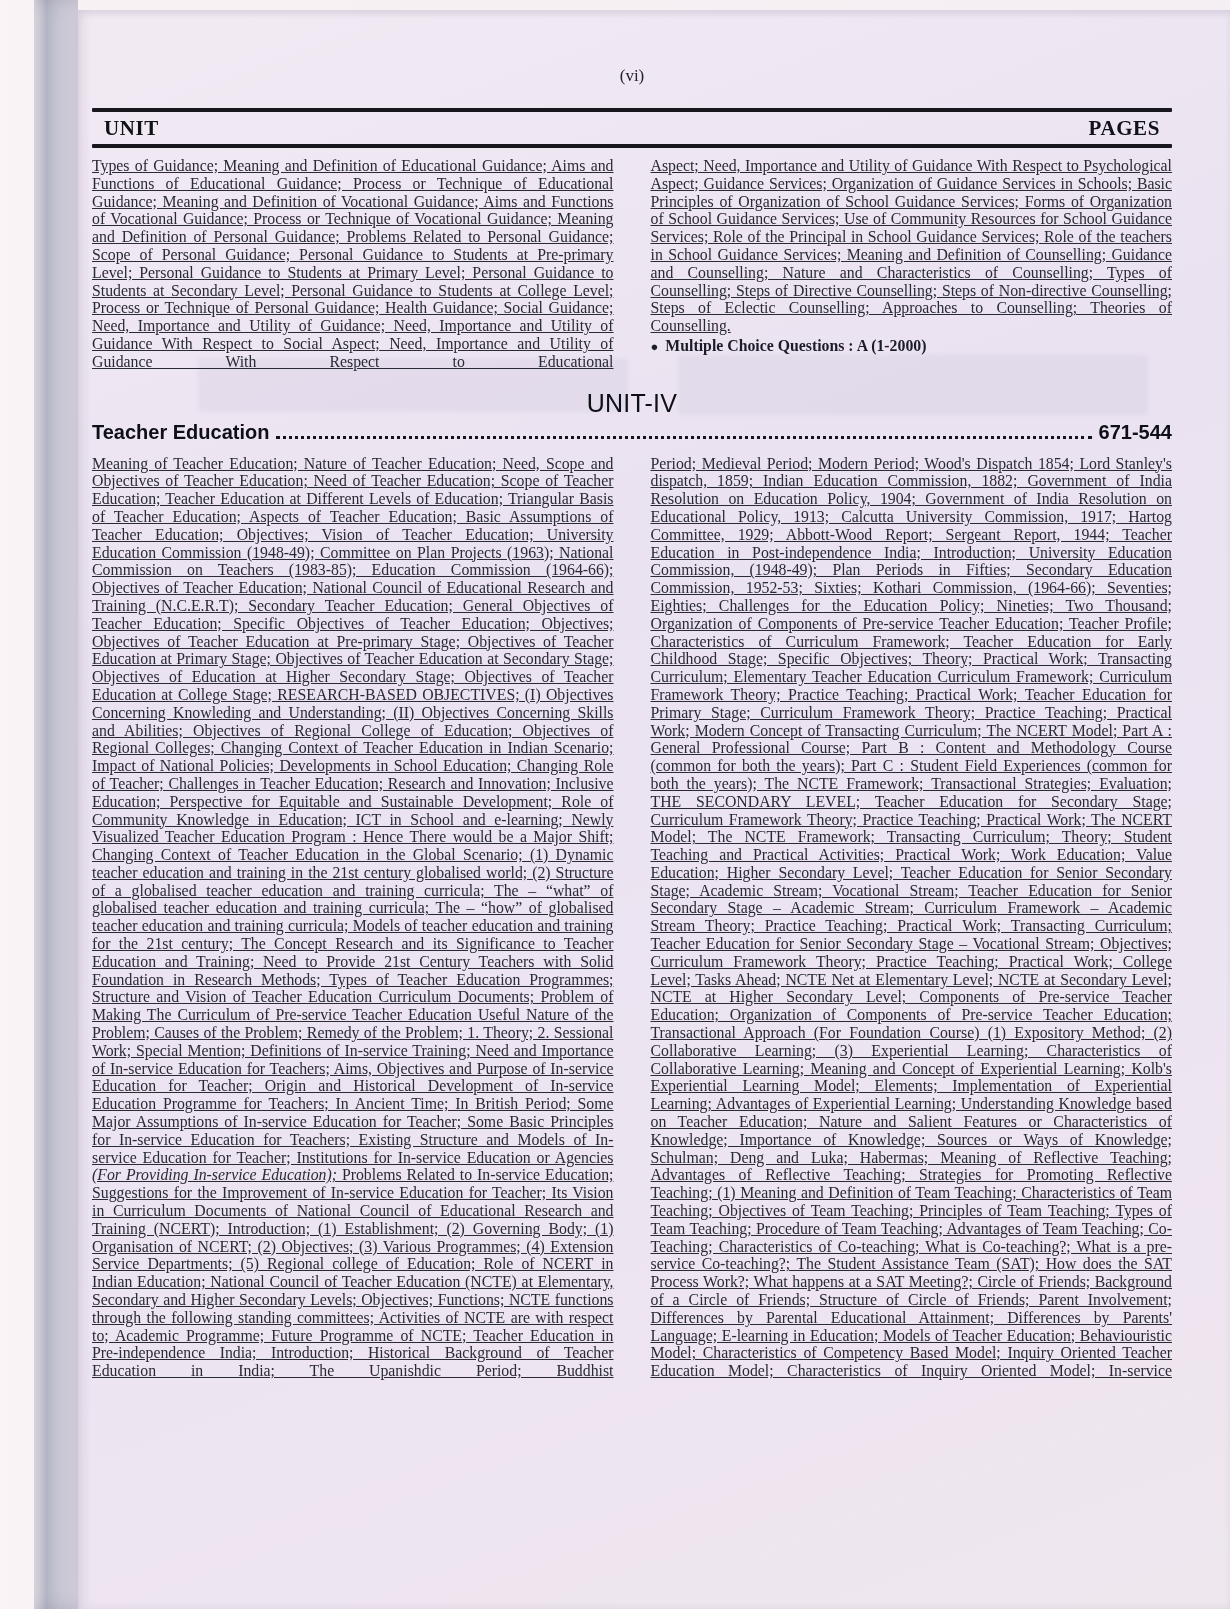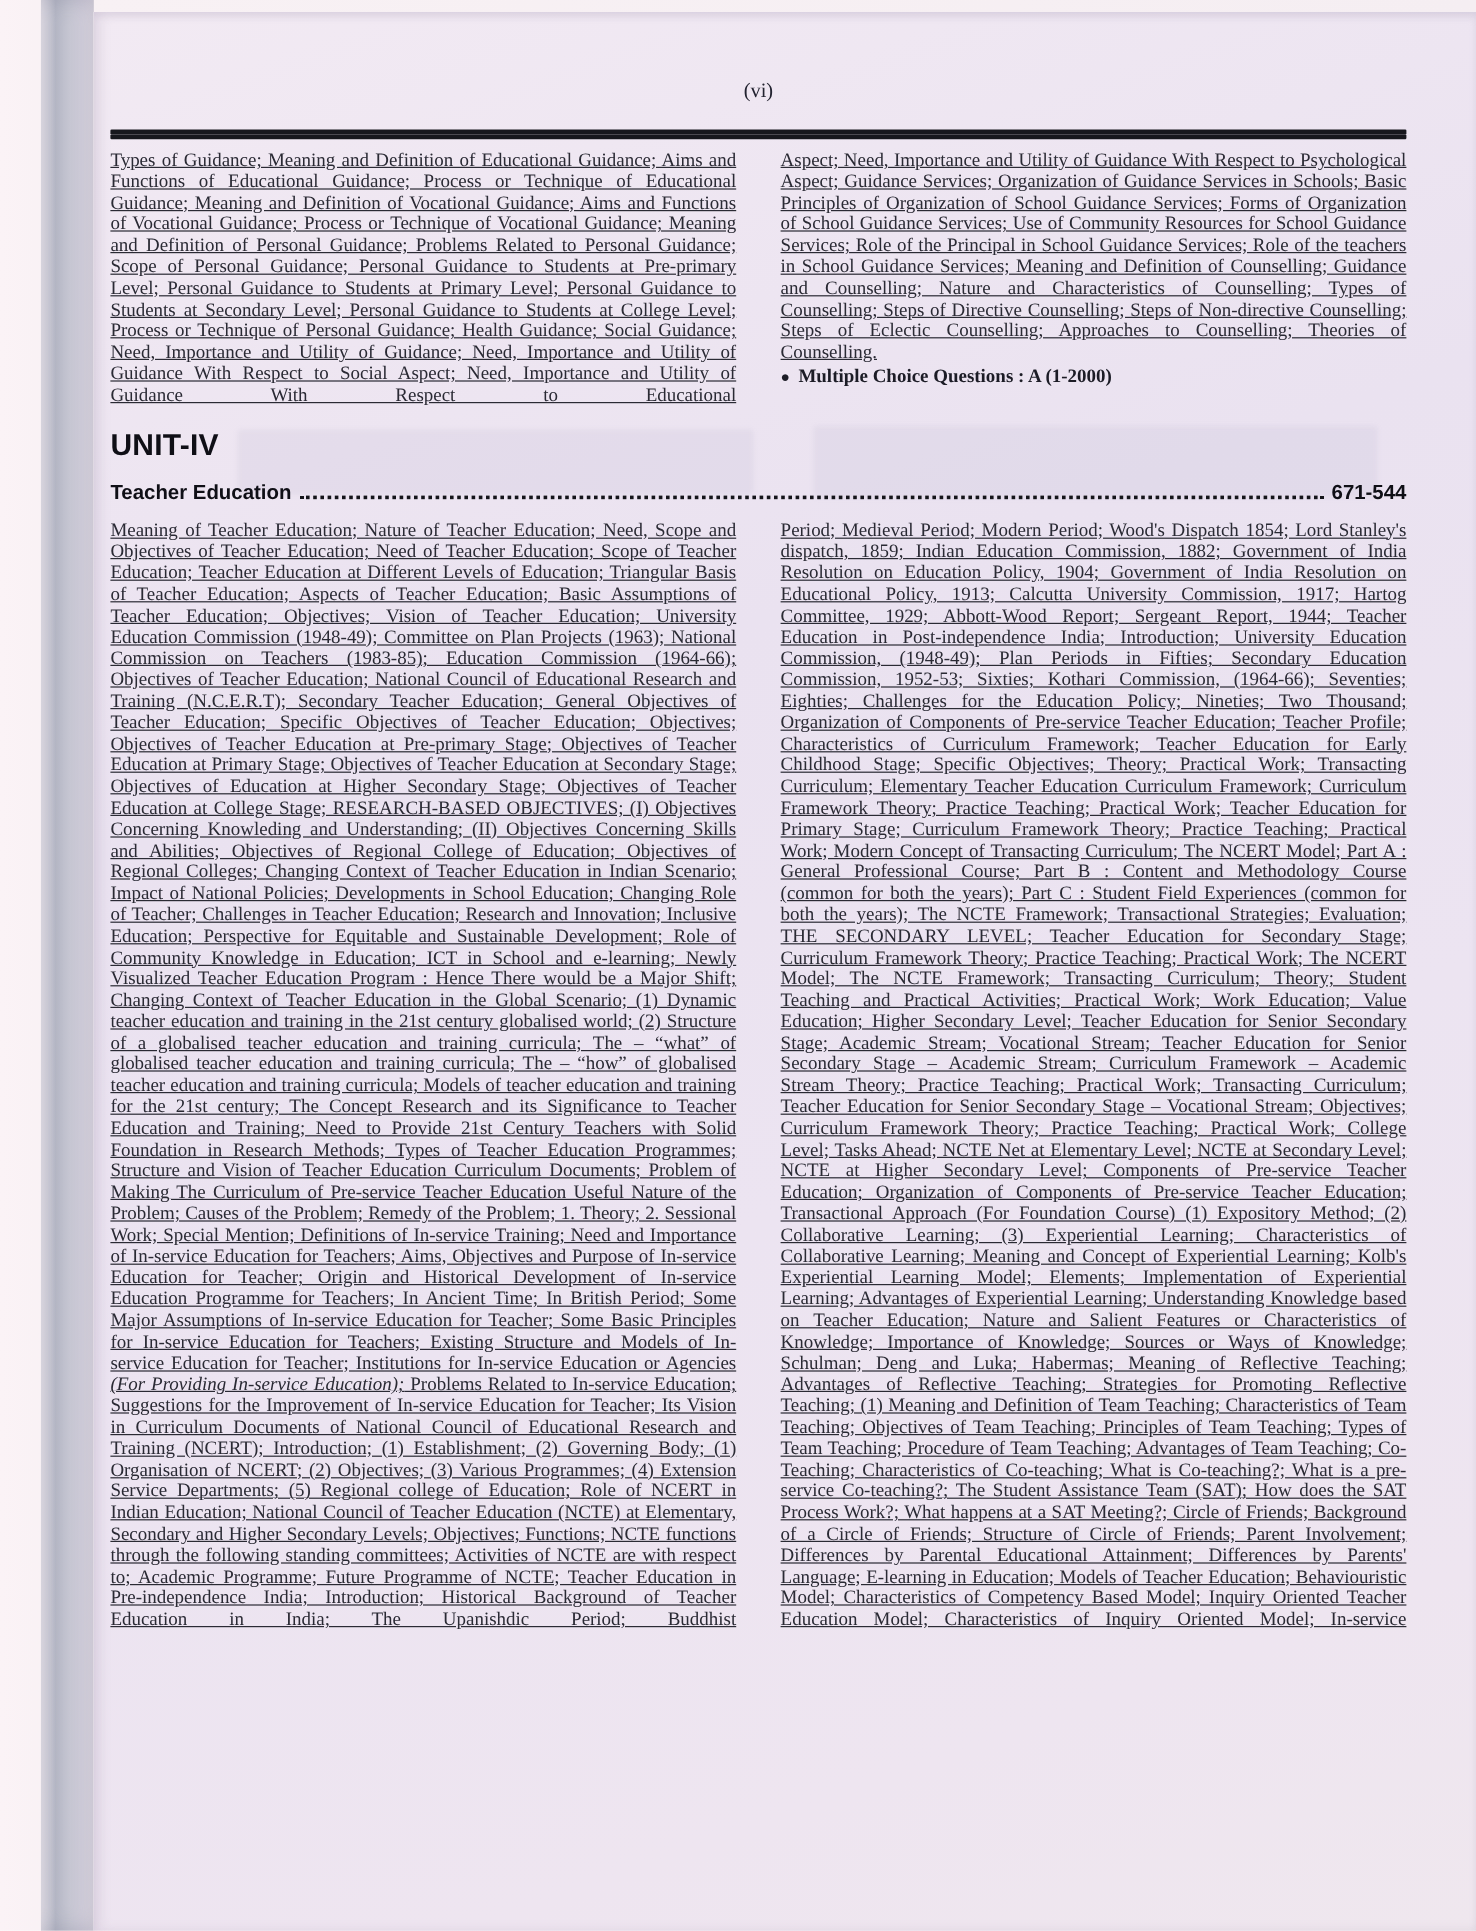--- a/index.html
+++ b/index.html
@@ -78,35 +78,35 @@
     gap: 7px;
     margin-top: 2px;
     font-weight: bold;
     font-size: 15.8px;
     line-height: 18px;
     color: #1c1c26;
   }
   .mcq-bullet { font-size: 13px; }
   .unit-heading {
     margin-top: 18px;
-    text-align: left;
+    text-align: center;
     font-family: "Liberation Sans", sans-serif;
-    font-weight: bold;
+    font-weight: normal;
     font-size: 25px;
     line-height: 28px;
     letter-spacing: 0.2px;
     color: #0f0f16;
   }
   .entry-line {
     display: flex;
     align-items: baseline;
-    margin-top: 12px;
+    margin-top: 1px;
     font-family: "Liberation Sans", sans-serif;
     font-weight: bold;
-    font-size: 17px;
+    font-size: 20px;
     line-height: 28px;
     color: #0f0f16;
   }
   .entry-leader {
     flex: 1;
     border-bottom: 3.4px dotted #14141a;
     margin: 0 7px 5px 7px;
     min-width: 40px;
   }
   
@@ -126,20 +126,24 @@
 <div class="page">
 
   <div class="ghost" style="left:120px; top:348px; width:430px; height:54px;"></div>
   <div class="ghost" style="left:600px; top:345px; width:470px; height:60px;"></div>
 
   <div class="content">
 
     <div class="page-number">(vi)</div>
 
     <div class="rule"></div>
+    <div class="header-row">
+      <span>UNIT</span>
+      <span>PAGES</span>
+    </div>
     <div class="rule"></div>
 
     <div class="cols">
       <div class="col">
         <p class="body-text fill-last">Types of Guidance; Meaning and Definition of Educational Guidance; Aims and Functions of Educational Guidance; Process or Technique of Educational Guidance; Meaning and Definition of Vocational Guidance; Aims and Functions of Vocational Guidance; Process or Technique of Vocational Guidance; Meaning and Definition of Personal Guidance; Problems Related to Personal Guidance; Scope of Personal Guidance; Personal Guidance to Students at Pre-primary Level; Personal Guidance to Students at Primary Level; Personal Guidance to Students at Secondary Level; Personal Guidance to Students at College Level; Process or Technique of Personal Guidance; Health Guidance; Social Guidance; Need, Importance and Utility of Guidance; Need, Importance and Utility of Guidance With Respect to Social Aspect; Need, Importance and Utility of Guidance With Respect to Educational</p>
       </div>
       <div class="col">
         <p class="body-text">Aspect; Need, Importance and Utility of Guidance With Respect to Psychological Aspect; Guidance Services; Organization of Guidance Services in Schools; Basic Principles of Organization of School Guidance Services; Forms of Organization of School Guidance Services; Use of Community Resources for School Guidance Services; Role of the Principal in School Guidance Services; Role of the teachers in School Guidance Services; Meaning and Definition of Counselling; Guidance and Counselling; Nature and Characteristics of Counselling; Types of Counselling; Steps of Directive Counselling; Steps of Non-directive Counselling; Steps of Eclectic Counselling; Approaches to Counselling; Theories of Counselling.</p>
         <div class="mcq-line">
           <span class="mcq-bullet">●</span>

